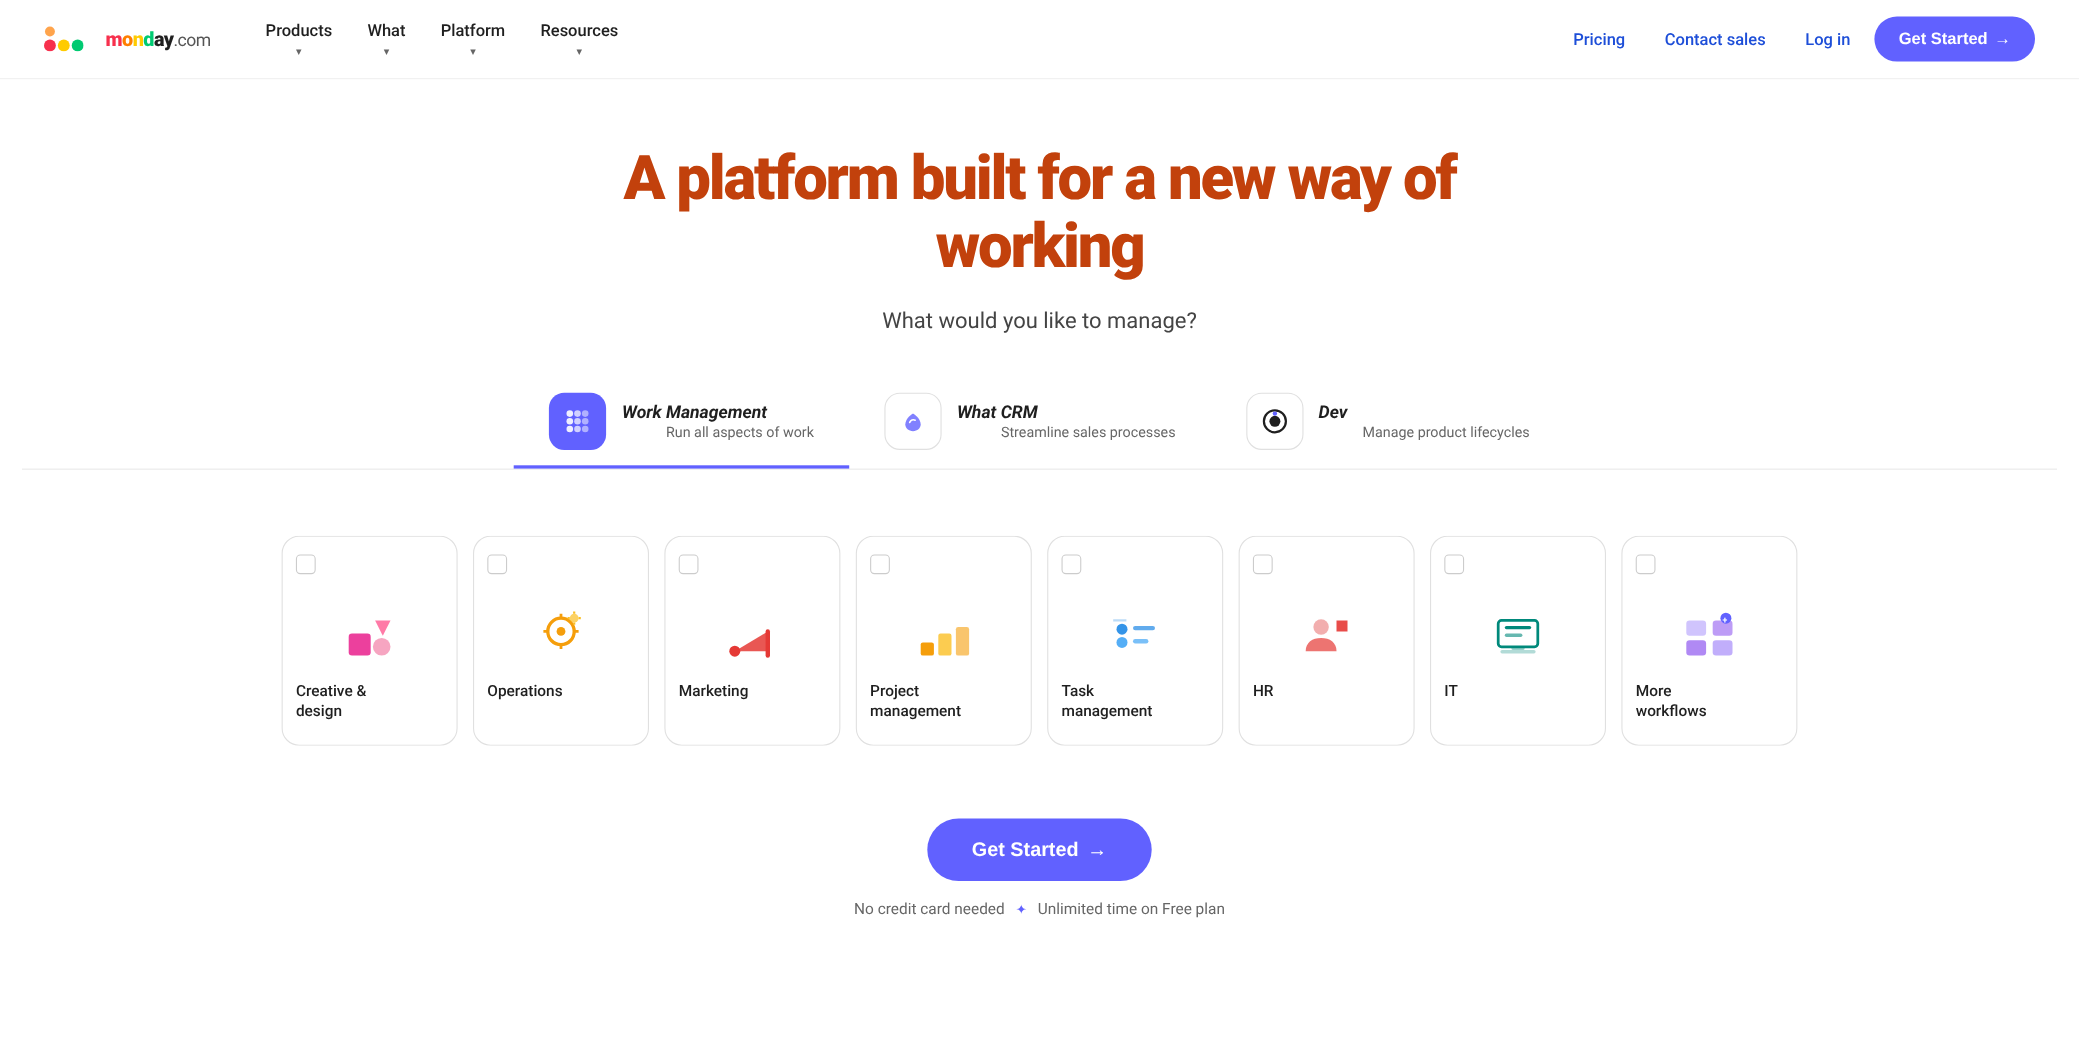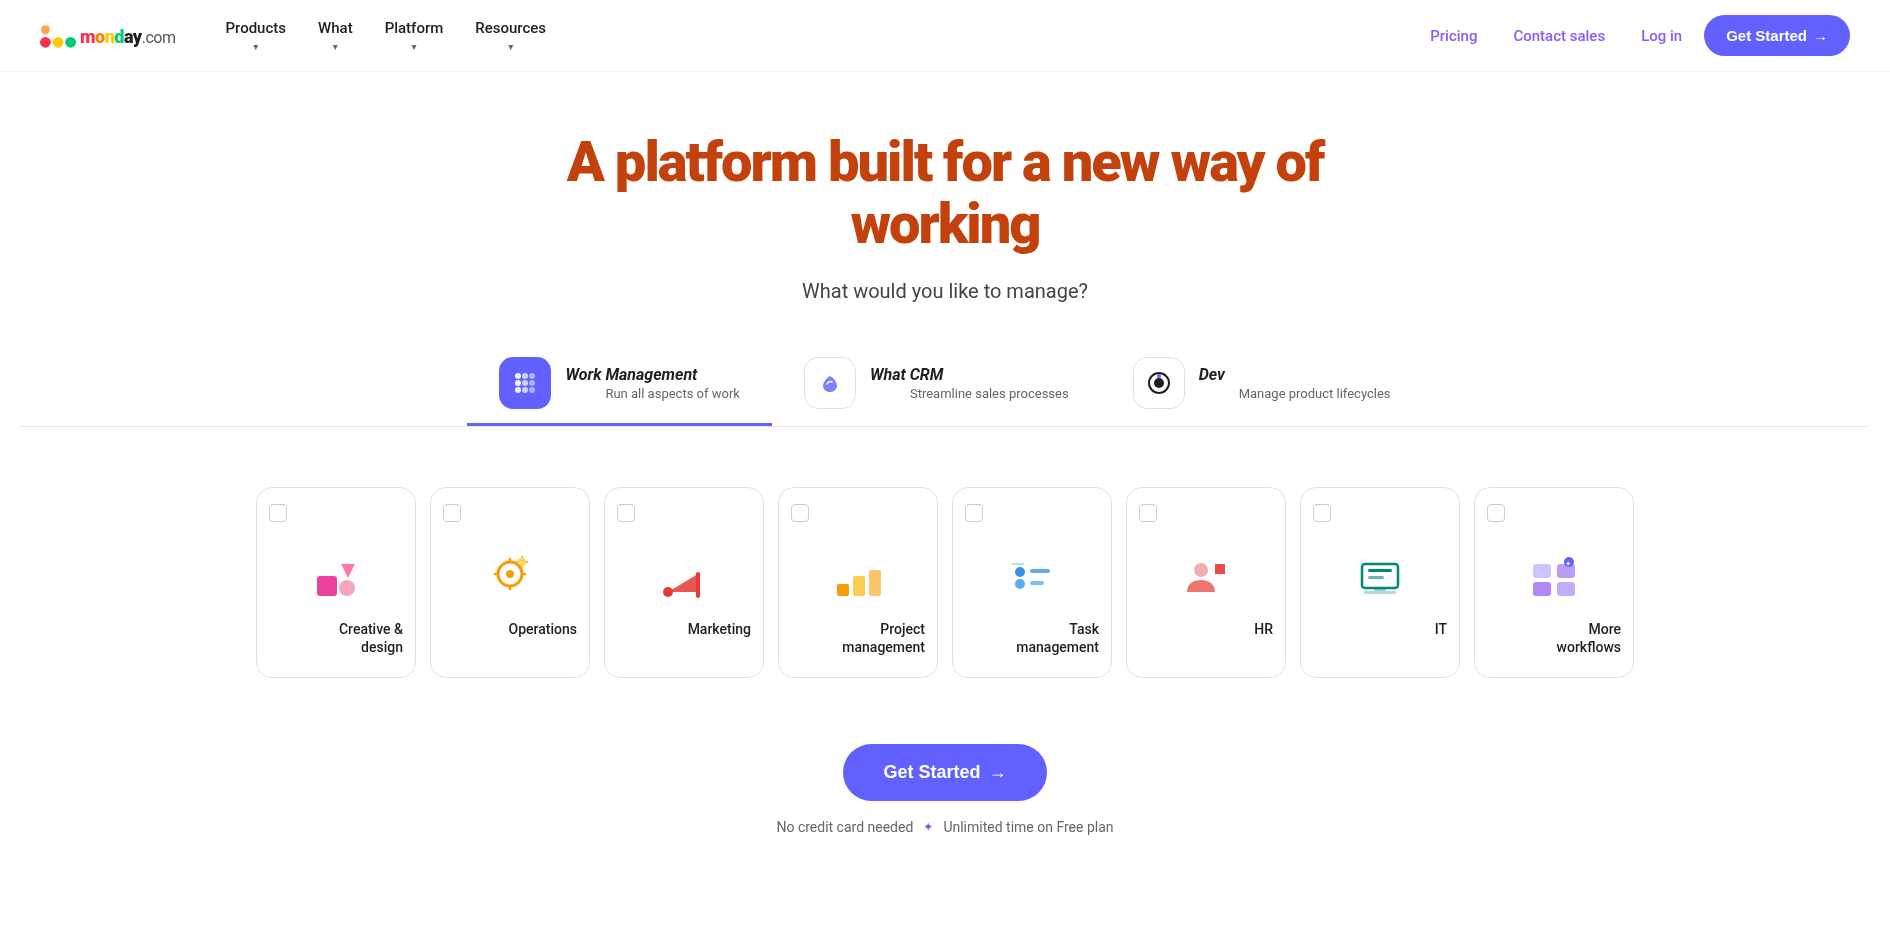--- a/index.html
+++ b/index.html
@@ -16,22 +16,21 @@
       display: flex;
       align-items: center;
       padding: 0 40px;
       height: 72px;
       border-bottom: 1px solid #f0f0f0;
       position: relative;
       z-index: 10;
     }
     .logo-area {
       display: flex;
-      align-items: center;
-      gap: 4px;
+      gap: 20px;
       margin-right: 36px;
       text-decoration: none;
     }
     .logo-icon {
       width: 36px;
       height: 24px;
     }
     .logo-text {
       font-size: 22px;
       font-weight: 800;
@@ -66,21 +65,21 @@
 
     .nav-right {
       display: flex;
       align-items: center;
       gap: 8px;
     }
     .nav-link {
       padding: 8px 14px;
       font-size: 15px;
       font-weight: 500;
-      color: #8b5cf6;
+      color: #1d4ed8;
       cursor: pointer;
       border-radius: 8px;
     }
 
     .btn-primary {
       background: #6161ff;
       color: #fff;
       border: none;
       border-radius: 40px;
       padding: 12px 22px;
@@ -206,21 +205,21 @@
       display: flex;
       justify-content: center;
       margin-bottom: 14px;
       height: 54px;
       align-items: center;
     }
     .card-label {
       font-size: 14px;
       font-weight: 500;
       color: #1f1f1f;
-      text-align: right;
+      text-align: left;
       width: 100%;
       line-height: 1.3;
     }
 
     
     .cta-area {
       text-align: center;
       padding: 36px 20px 20px;
     }
     .btn-get-started-large {

